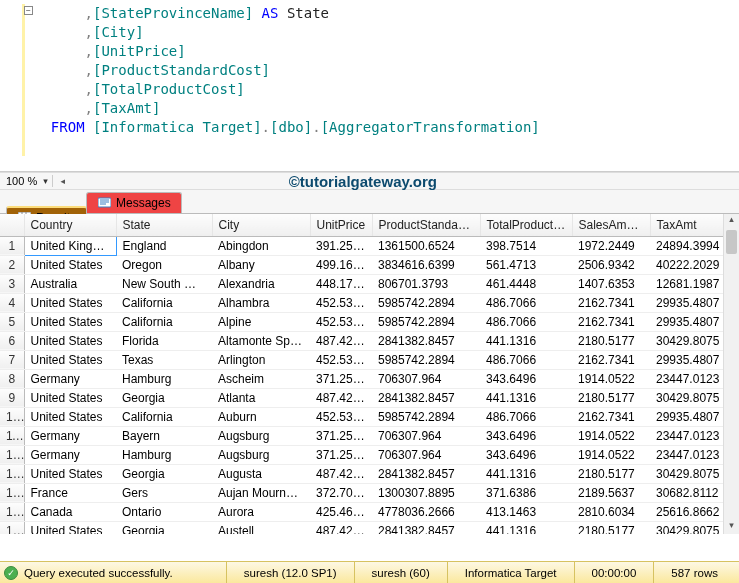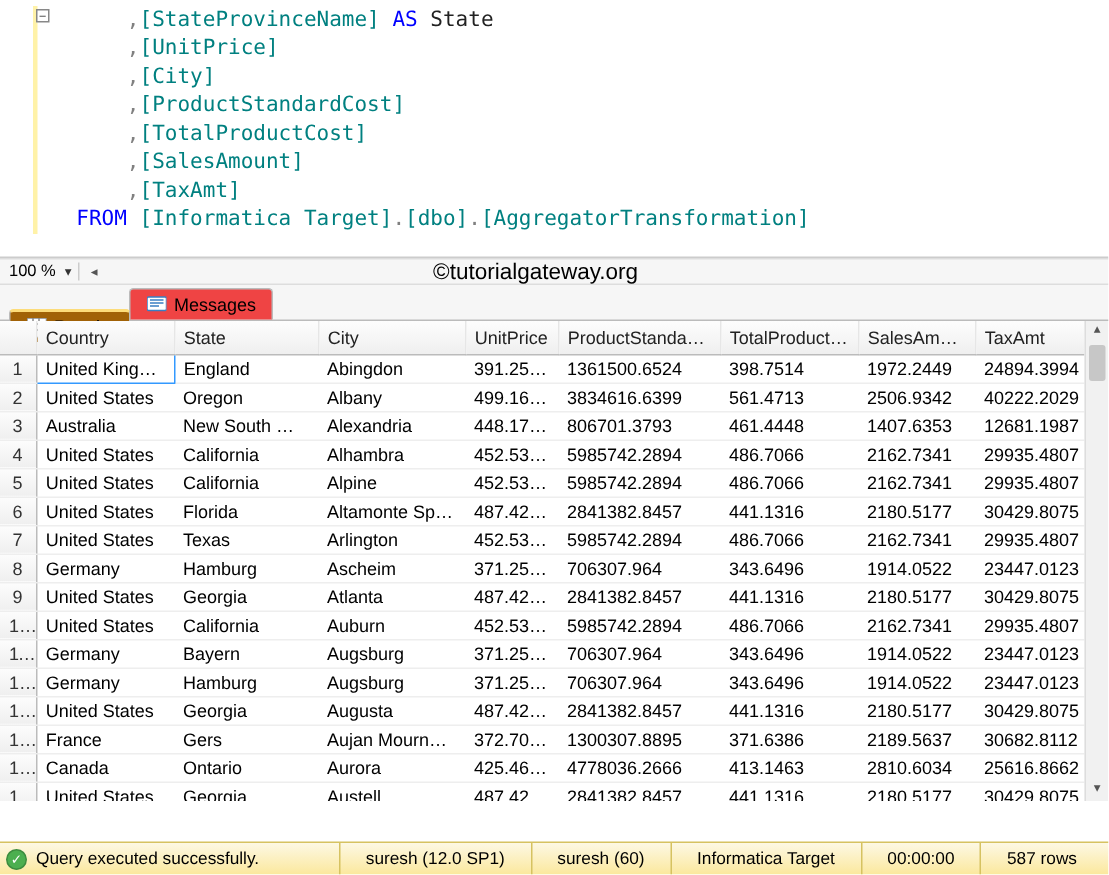--- a/index.html
+++ b/index.html
@@ -70,23 +70,23 @@
       gap: 4px;
     }
     .zoom-sel:after { content: "▾"; font-size: 9px; color: #333; margin-left: 2px; }
     .zoom-scroll-left {
       width: 12px; height: 12px;
       margin-left: 4px;
       display: flex; align-items: center; justify-content: center;
       font-size: 9px; color: #555;
     }
     .watermark {
-      font-weight: normal;
+      font-weight: bold;
       font-size: 15px;
-      color: #000000;
+      color: #0c4a6e;
       margin-left: 220px;
     }
     .tabs {
       display: flex;
       align-items: flex-end;
       height: 24px;
       padding-left: 6px;
       background: #f6f6f6;
       border-bottom: 1px solid #bbb;
     }
@@ -208,25 +208,24 @@
     }
   </style>
 </head>
 <body>
 
 <div class="editor-pane">
   <div class="gutter-mark"></div>
   <div class="collapse-icon">−</div>
   <div id="code-lines">
       <div class="code-line"><span class="plain">      </span><span class="grey">,</span><span class="id">[StateProvinceName] </span><span class="kw">AS </span><span class="plain">State</span></div>
+      <div class="code-line"><span class="plain">      </span><span class="grey">,</span><span class="id">[City]</span></div>
       <div class="code-line"><span class="plain">      </span><span class="grey">,</span><span class="id">[UnitPrice]</span></div>
-      <div class="code-line"><span class="plain">      </span><span class="grey">,</span><span class="id">[City]</span></div>
       <div class="code-line"><span class="plain">      </span><span class="grey">,</span><span class="id">[ProductStandardCost]</span></div>
       <div class="code-line"><span class="plain">      </span><span class="grey">,</span><span class="id">[TotalProductCost]</span></div>
-      <div class="code-line"><span class="plain">      </span><span class="grey">,</span><span class="id">[SalesAmount]</span></div>
       <div class="code-line"><span class="plain">      </span><span class="grey">,</span><span class="id">[TaxAmt]</span></div>
       <div class="code-line"><span class="plain">  </span><span class="kw">FROM </span><span class="id">[Informatica Target]</span><span class="grey">.</span><span class="id">[dbo]</span><span class="grey">.</span><span class="id">[AggregatorTransformation]</span></div>
     </div>
 </div>
 
 <div class="zoom-bar">
   <div class="zoom-sel">
     <span>100 %</span>
   </div>
   <div class="zoom-scroll-left">◂</div>

